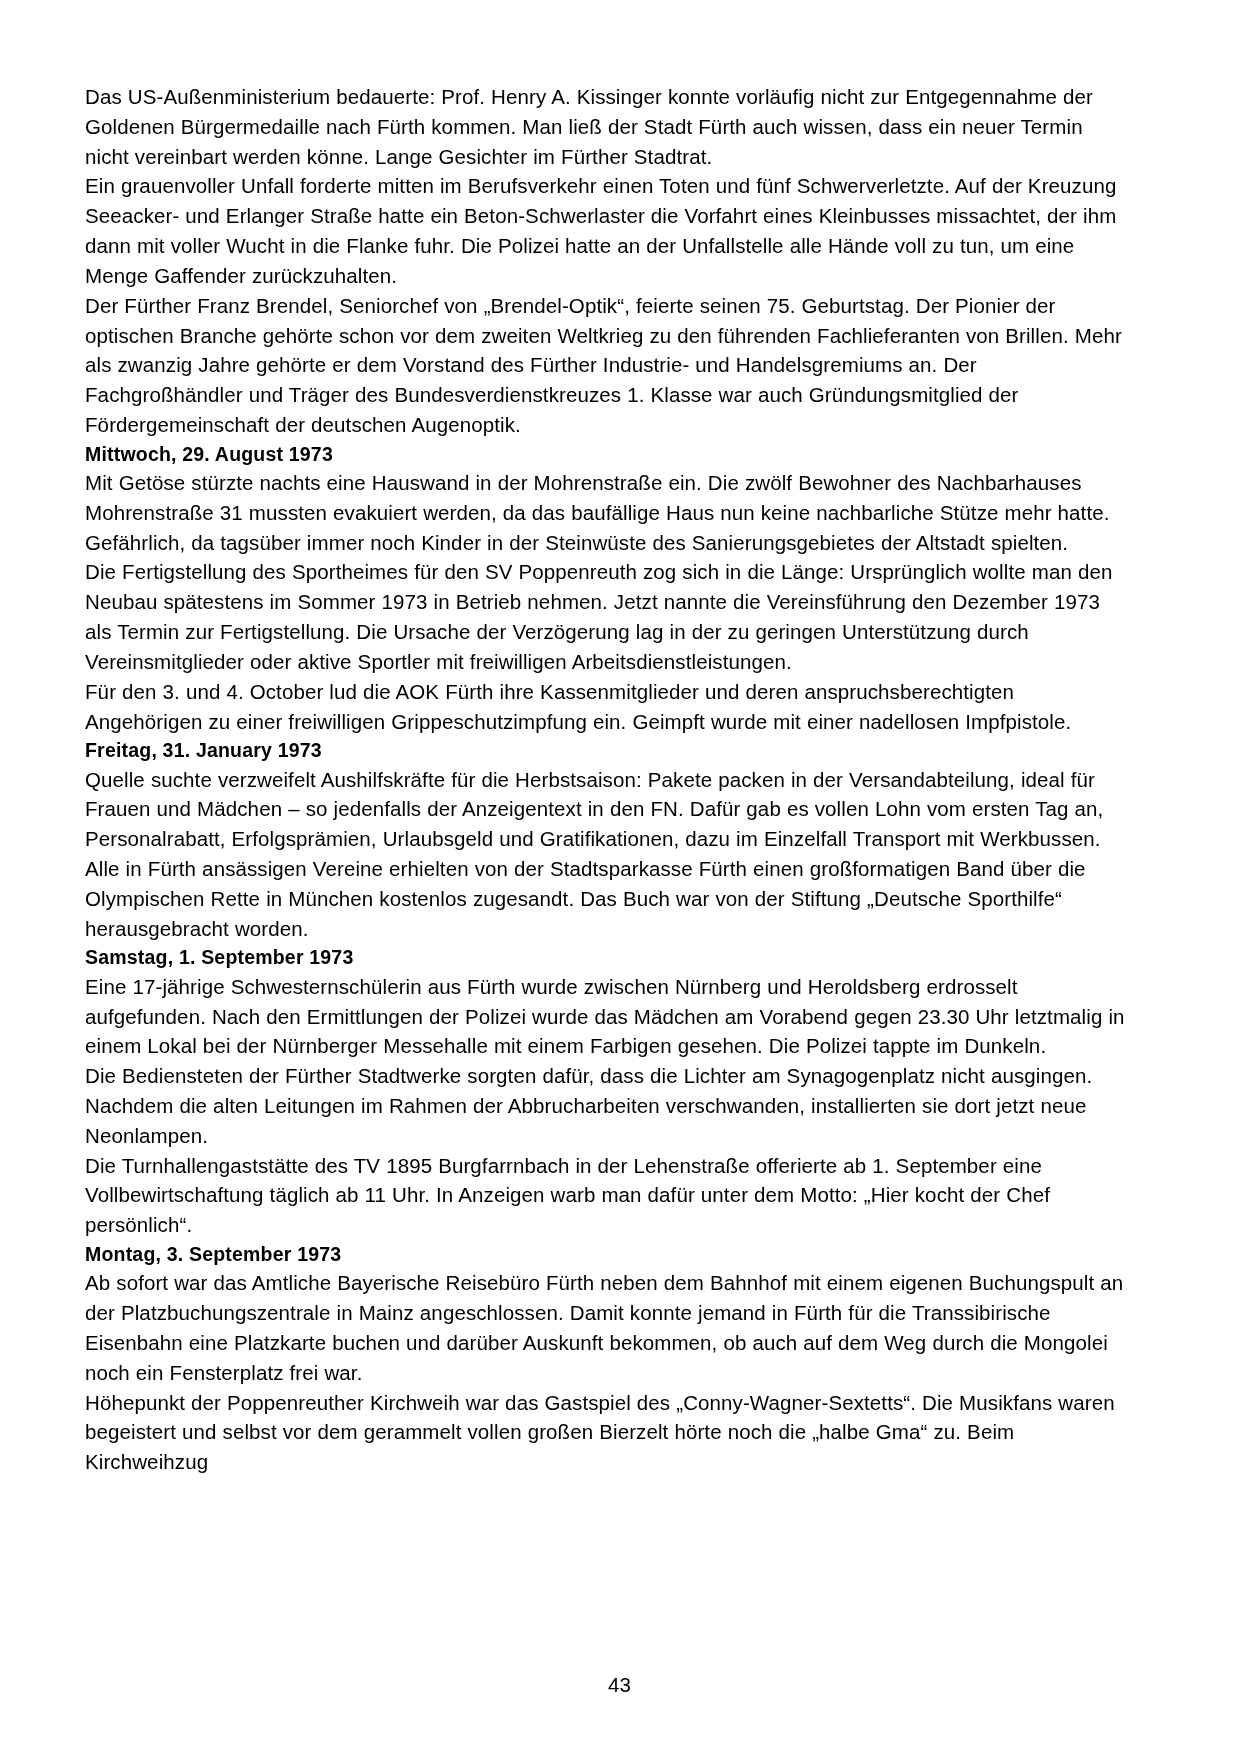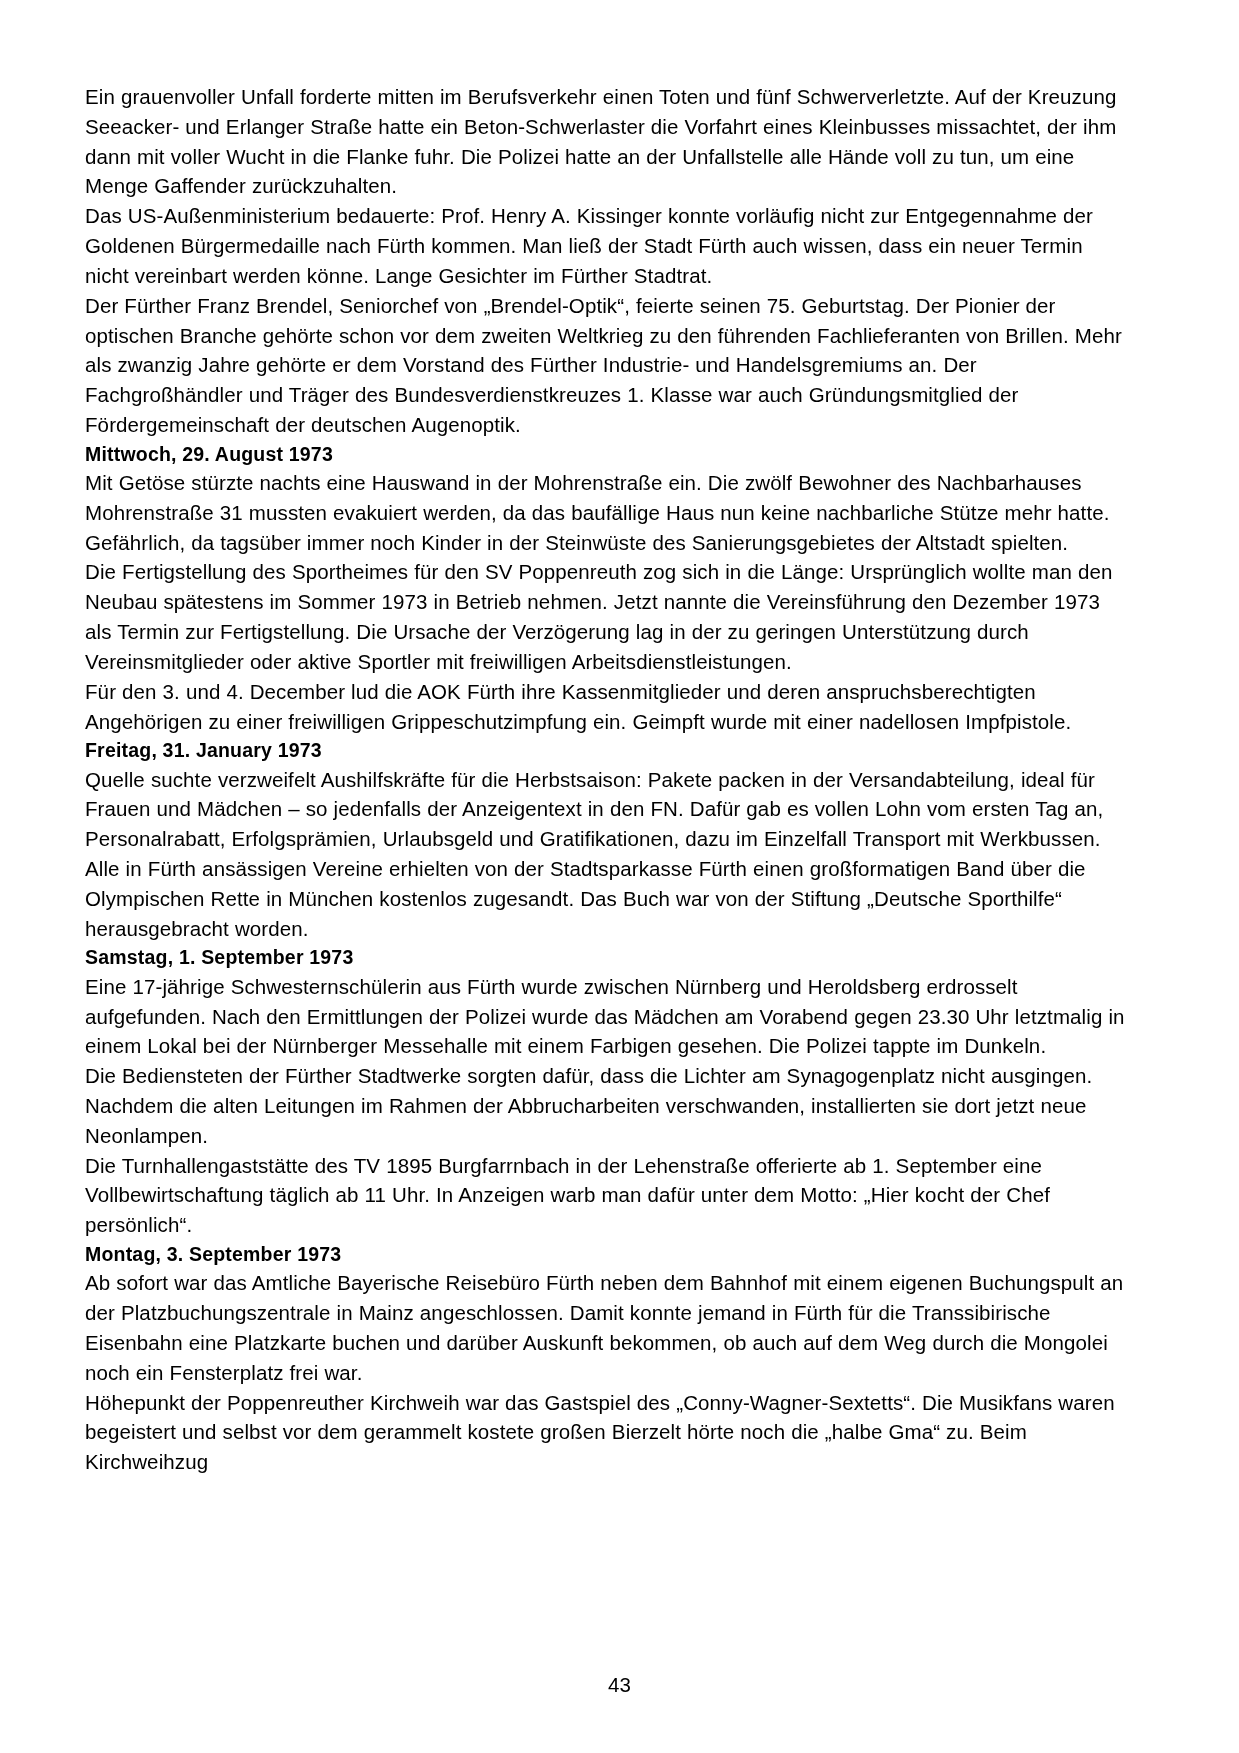--- a/index.html
+++ b/index.html
@@ -53,44 +53,44 @@
     font-size: 20.5px;
     line-height: 1;
   }
 </style>
 </head>
 <body>
 
 <div class="page">
   <div class="content">
 
+    <p class="para">Das US-Außenministerium bedauerte: Prof. Henry A. Kissinger konnte vorläufig nicht zur Entgegennahme der Goldenen Bürgermedaille nach Fürth kommen. Man ließ der Stadt Fürth auch wissen, dass ein neuer Termin nicht vereinbart werden könne. Lange Gesichter im Fürther Stadtrat.</p>
     <p class="para">Ein grauenvoller Unfall forderte mitten im Berufsverkehr einen Toten und fünf Schwerverletzte. Auf der Kreuzung Seeacker- und Erlanger Straße hatte ein Beton-Schwerlaster die Vorfahrt eines Kleinbusses missachtet, der ihm dann mit voller Wucht in die Flanke fuhr. Die Polizei hatte an der Unfallstelle alle Hände voll zu tun, um eine Menge Gaffender zurückzuhalten.</p>
-    <p class="para">Das US-Außenministerium bedauerte: Prof. Henry A. Kissinger konnte vorläufig nicht zur Entgegennahme der Goldenen Bürgermedaille nach Fürth kommen. Man ließ der Stadt Fürth auch wissen, dass ein neuer Termin nicht vereinbart werden könne. Lange Gesichter im Fürther Stadtrat.</p>
     <p class="para">Der Fürther Franz Brendel, Seniorchef von „Brendel-Optik“, feierte seinen 75. Geburtstag. Der Pionier der optischen Branche gehörte schon vor dem zweiten Weltkrieg zu den führenden Fachlieferanten von Brillen. Mehr als zwanzig Jahre gehörte er dem Vorstand des Fürther Industrie- und Handelsgremiums an. Der Fachgroßhändler und Träger des Bundesverdienstkreuzes 1. Klasse war auch Gründungsmitglied der Fördergemeinschaft der deutschen Augenoptik.</p>
 
     <h2 class="daydate gap-before-head">Mittwoch, 29. August 1973</h2>
 
     <p class="para gap-after-head">Mit Getöse stürzte nachts eine Hauswand in der Mohrenstraße ein. Die zwölf Bewohner des Nachbarhauses Mohrenstraße 31 mussten evakuiert werden, da das baufällige Haus nun keine nachbarliche Stütze mehr hatte. Gefährlich, da tagsüber immer noch Kinder in der Steinwüste des Sanierungsgebietes der Altstadt spielten.</p>
     <p class="para">Die Fertigstellung des Sportheimes für den SV Poppenreuth zog sich in die Länge: Ursprünglich wollte man den Neubau spätestens im Sommer 1973 in Betrieb nehmen. Jetzt nannte die Vereinsführung den Dezember 1973 als Termin zur Fertigstellung. Die Ursache der Verzögerung lag in der zu geringen Unterstützung durch Vereinsmitglieder oder aktive Sportler mit freiwilligen Arbeitsdienstleistungen.</p>
 
 
-    <p class="para gap-after-head">Für den 3. und 4. December lud die AOK Fürth ihre Kassenmitglieder und deren anspruchsberechtigten Angehörigen zu einer freiwilligen Grippeschutzimpfung ein. Geimpft wurde mit einer nadellosen Impfpistole.</p>
+    <p class="para gap-after-head">Für den 3. und 4. October lud die AOK Fürth ihre Kassenmitglieder und deren anspruchsberechtigten Angehörigen zu einer freiwilligen Grippeschutzimpfung ein. Geimpft wurde mit einer nadellosen Impfpistole.</p>
 
     <h2 class="daydate gap-before-head">Freitag, 31. January 1973</h2>
 
     <p class="para gap-after-head">Quelle suchte verzweifelt Aushilfskräfte für die Herbstsaison: Pakete packen in der Versandabteilung, ideal für Frauen und Mädchen – so jedenfalls der Anzeigentext in den FN. Dafür gab es vollen Lohn vom ersten Tag an, Personalrabatt, Erfolgsprämien, Urlaubsgeld und Gratifikationen, dazu im Einzelfall Transport mit Werkbussen.</p>
     <p class="para">Alle in Fürth ansässigen Vereine erhielten von der Stadtsparkasse Fürth einen großformatigen Band über die Olympischen Rette in München kostenlos zugesandt. Das Buch war von der Stiftung „Deutsche Sporthilfe“ herausgebracht worden.</p>
 
     <h2 class="daydate gap-before-head">Samstag, 1. September 1973</h2>
 
     <p class="para gap-after-head">Eine 17-jährige Schwesternschülerin aus Fürth wurde zwischen Nürnberg und Heroldsberg erdrosselt aufgefunden. Nach den Ermittlungen der Polizei wurde das Mädchen am Vorabend gegen 23.30 Uhr letztmalig in einem Lokal bei der Nürnberger Messehalle mit einem Farbigen gesehen. Die Polizei tappte im Dunkeln.</p>
     <p class="para">Die Bediensteten der Fürther Stadtwerke sorgten dafür, dass die Lichter am Synagogenplatz nicht ausgingen. Nachdem die alten Leitungen im Rahmen der Abbrucharbeiten verschwanden, installierten sie dort jetzt neue Neonlampen.</p>
     <p class="para">Die Turnhallengaststätte des TV 1895 Burgfarrnbach in der Lehenstraße offerierte ab 1. September eine Vollbewirtschaftung täglich ab 11 Uhr. In Anzeigen warb man dafür unter dem Motto: „Hier kocht der Chef persönlich“.</p>
 
     <h2 class="daydate gap-before-head">Montag, 3. September 1973</h2>
 
     <p class="para gap-after-head">Ab sofort war das Amtliche Bayerische Reisebüro Fürth neben dem Bahnhof mit einem eigenen Buchungspult an der Platzbuchungszentrale in Mainz angeschlossen. Damit konnte jemand in Fürth für die Transsibirische Eisenbahn eine Platzkarte buchen und darüber Auskunft bekommen, ob auch auf dem Weg durch die Mongolei noch ein Fensterplatz frei war.</p>
-    <p class="para">Höhepunkt der Poppenreuther Kirchweih war das Gastspiel des „Conny-Wagner-Sextetts“. Die Musikfans waren begeistert und selbst vor dem gerammelt kostete großen Bierzelt hörte noch die „halbe Gma“ zu. Beim Kirchweihzug</p>
+    <p class="para">Höhepunkt der Poppenreuther Kirchweih war das Gastspiel des „Conny-Wagner-Sextetts“. Die Musikfans waren begeistert und selbst vor dem gerammelt vollen großen Bierzelt hörte noch die „halbe Gma“ zu. Beim Kirchweihzug</p>
 
   </div>
 
   <div class="page-number">43</div>
 </div>
 
 </body></html>

